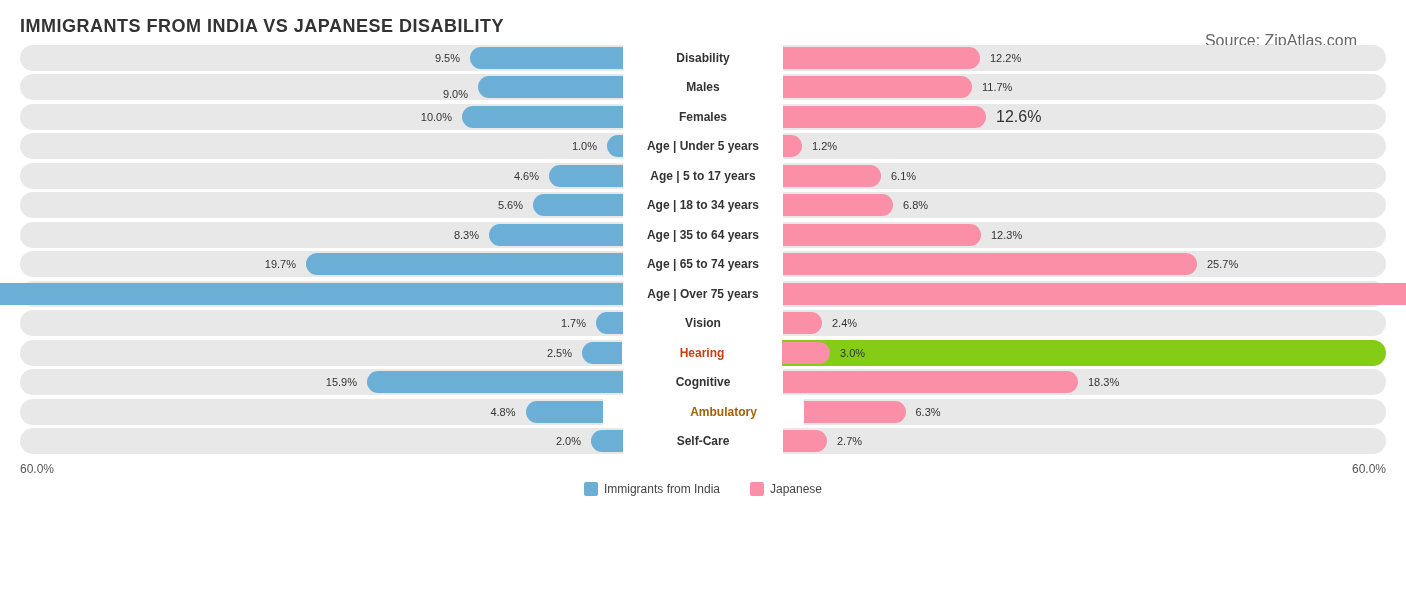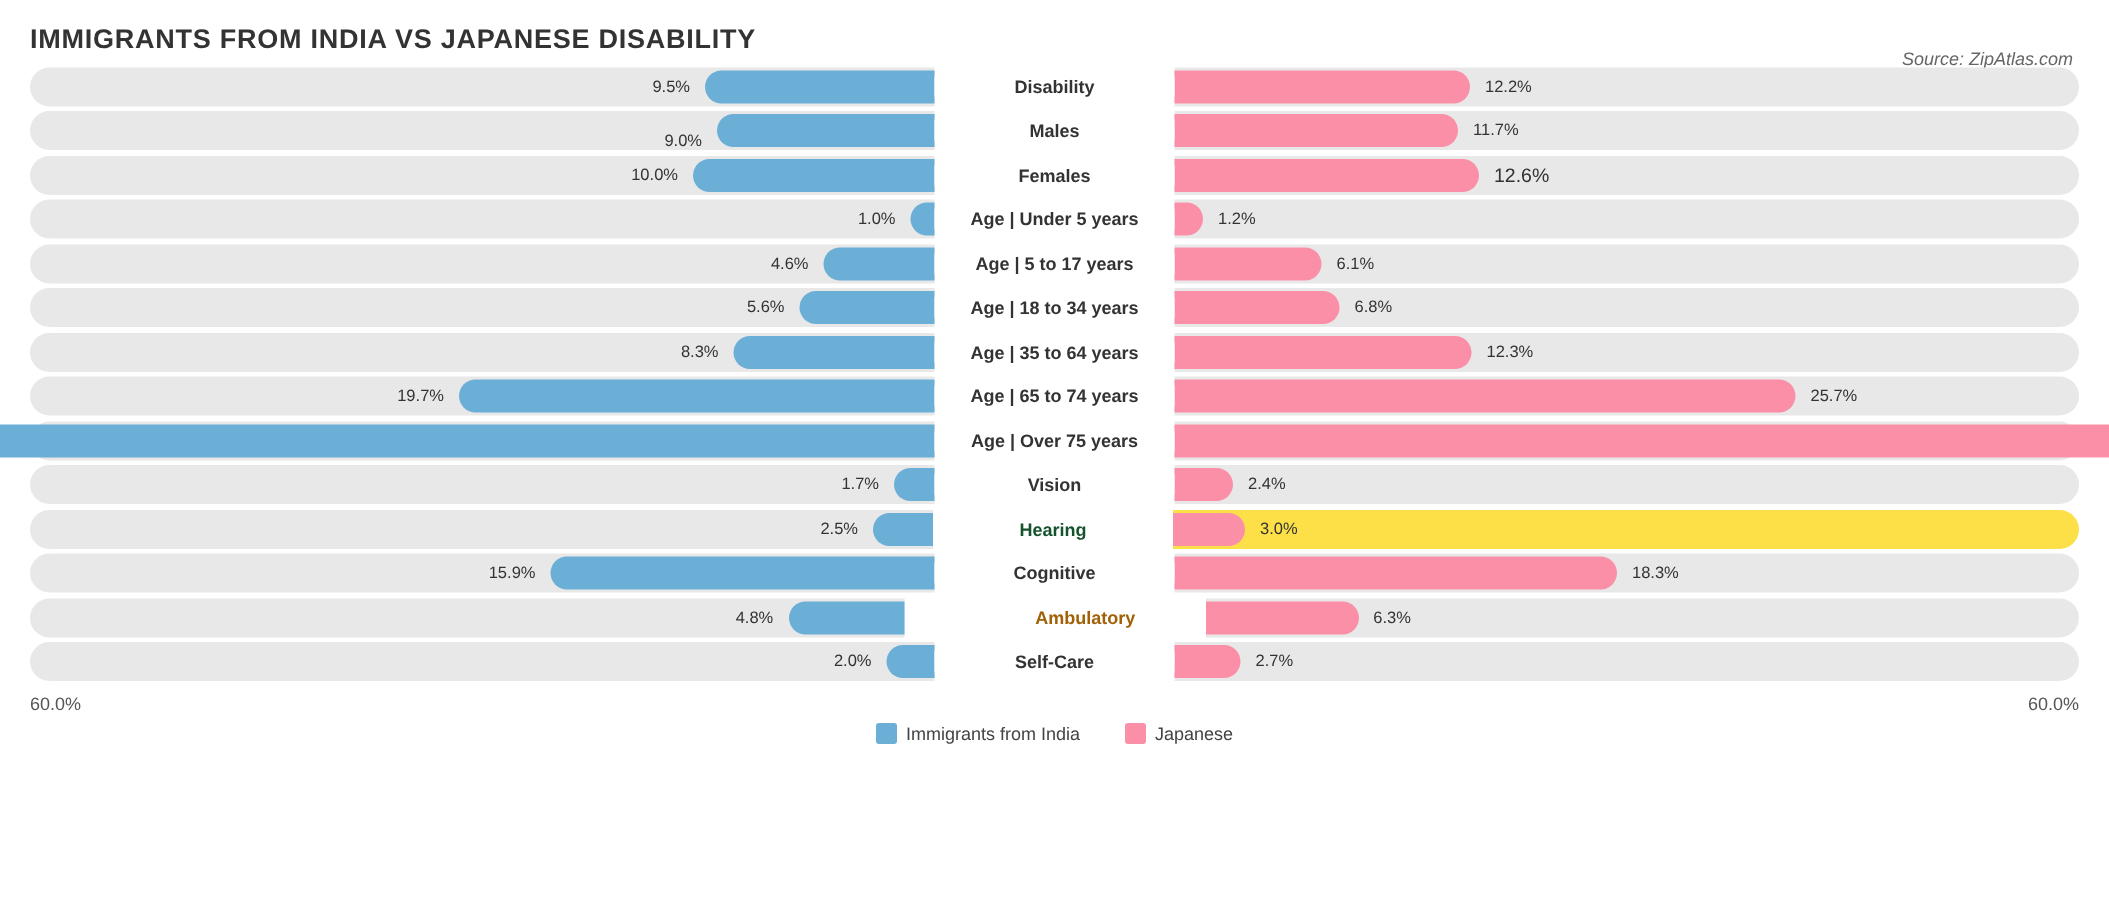--- a/index.html
+++ b/index.html
@@ -14,24 +14,23 @@
       font-size: 18px;
       font-weight: bold;
       color: #333;
       margin-bottom: 4px;
       text-transform: uppercase;
       letter-spacing: 0.5px;
     }
     .source {
       position: absolute;
       top: 16px;
-      right: 4px;
-      font-size: 12px;
+      right: 29px;
+      font-size: 16px;
       color: #666;
-      font-style: italic;
     }
     
     .row-container {
       display: flex;
       align-items: center;
       width: 100%;
       height: 26px;
       margin: 3.5px 0;
       position: relative;
     }
@@ -172,21 +171,21 @@
     </div>
   </div>
         <div class="row-container">
     <div class="left-side" style="background:#e8e8e8; border-radius:13px 0 0 13px; padding-right:0;">
       <span class="bar-value-left" style="position:absolute; right:165px; font-size:11px; color:#333; white-space:nowrap;">10.0%</span>
       <div class="blue-bar" style="width:161px; position:absolute; right:0;"></div>
     </div>
     <div class="center-label" style="font-size:12px; color:#333; z-index:3; position:relative;">Females</div>
     <div class="right-side" style="background:#e8e8e8; border-radius:0 13px 13px 0; padding-left:0;">
       <div class="pink-bar" style="width:203px; position:absolute; left:0;"></div>
-      <span class="bar-value-right" style="position:absolute; left:207px; font-size:13px; color:#333; white-space:nowrap;">12.6%</span>
+      <span class="bar-value-right" style="position:absolute; left:207px; font-size:16px; color:#333; white-space:nowrap;">12.6%</span>
     </div>
   </div>
         <div class="row-container">
     <div class="left-side" style="background:#e8e8e8; border-radius:13px 0 0 13px; padding-right:0;">
       <span class="bar-value-left" style="position:absolute; right:20px; font-size:11px; color:#333; white-space:nowrap;">1.0%</span>
       <div class="blue-bar" style="width:16px; position:absolute; right:0;"></div>
     </div>
     <div class="center-label" style="font-size:12px; color:#333; z-index:3; position:relative;">Age | Under 5 years</div>
     <div class="right-side" style="background:#e8e8e8; border-radius:0 13px 13px 0; padding-left:0;">
       <div class="pink-bar" style="width:19px; position:absolute; left:0;"></div>
@@ -257,22 +256,22 @@
     <div class="right-side" style="background:#e8e8e8; border-radius:0 13px 13px 0; padding-left:0;">
       <div class="pink-bar" style="width:39px; position:absolute; left:0;"></div>
       <span class="bar-value-right" style="position:absolute; left:43px; font-size:11px; color:#333; white-space:nowrap;">2.4%</span>
     </div>
   </div>
         <div class="row-container">
     <div class="left-side" style="background:#e8e8e8; border-radius:13px 0 0 13px; padding-right:0;">
       <span class="bar-value-left" style="position:absolute; right:44px; font-size:11px; color:#333; white-space:nowrap;">2.5%</span>
       <div class="blue-bar" style="width:40px; position:absolute; right:0;"></div>
     </div>
-    <div class="center-label" style="font-size:12px; color:#14532d; z-index:3; position:relative;">Hearing</div>
-    <div class="right-side" style="background:#fde047; border-radius:0 13px 13px 0; padding-left:2px;text-align:right;">
+    <div class="center-label" style="font-size:12px; color:#c2410c; z-index:3; position:relative;">Hearing</div>
+    <div class="right-side" style="background:#84cc16; border-radius:0 13px 13px 0; padding-left:2px;text-align:right;">
       <div class="pink-bar" style="width:48px; position:absolute; left:0;"></div>
       <span class="bar-value-right" style="position:absolute; left:52px; font-size:11px; color:#333; white-space:nowrap;">3.0%</span>
     </div>
   </div>
         <div class="row-container">
     <div class="left-side" style="background:#e8e8e8; border-radius:13px 0 0 13px; padding-right:0;">
       <span class="bar-value-left" style="position:absolute; right:260px; font-size:11px; color:#333; white-space:nowrap;">15.9%</span>
       <div class="blue-bar" style="width:256px; position:absolute; right:0;"></div>
     </div>
     <div class="center-label" style="font-size:12px; color:#333; z-index:3; position:relative;">Cognitive</div>

